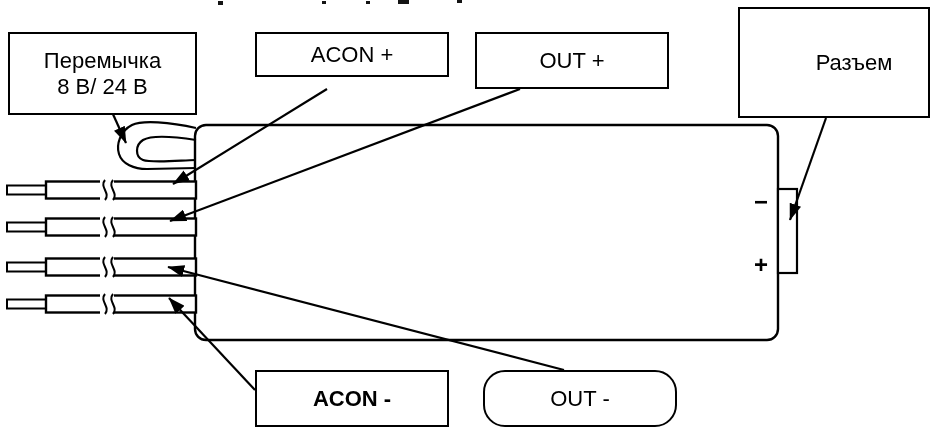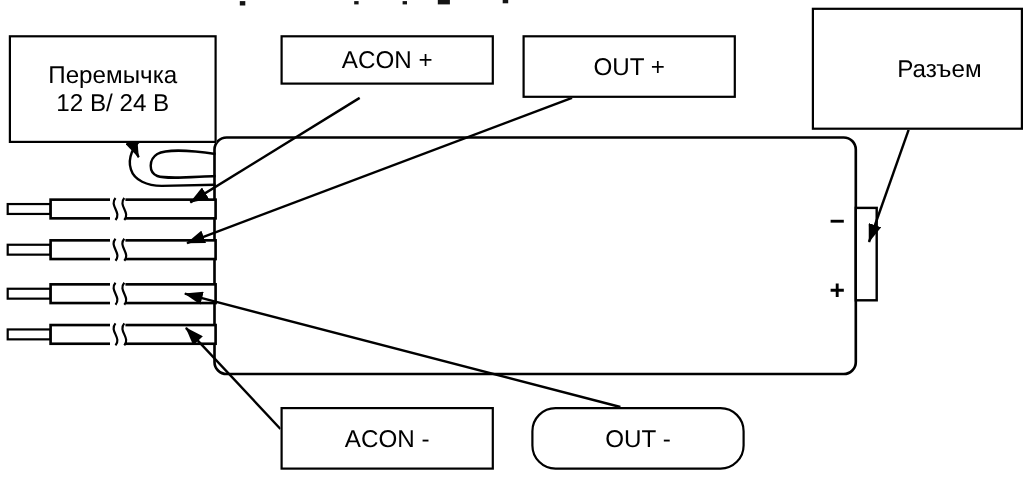--- a/index.html
+++ b/index.html
@@ -20,25 +20,25 @@
     background: #ffffff;
     display: flex;
     flex-direction: column;
     align-items: center;
     justify-content: center;
     text-align: center;
     font-size: 22px;
     line-height: 26px;
     white-space: nowrap;
   }
-  #box-jumper      { left: 8px;   top: 32px;  width: 189px; height: 98px;  }
+  #box-jumper      { left: 8px;   top: 32px;  width: 189px; height: 83px;  }
   #box-acon-plus   { left: 255px; top: 32px;  width: 194px; height: 45px;  }
   #box-out-plus    { left: 475px; top: 32px;  width: 194px; height: 57px; text-align: right;  }
   #box-ppk         { left: 738px; top: 7px;   width: 192px; height: 111px; padding-left: 40px; }
-  #box-acon-minus  { left: 255px; top: 370px; width: 194px; height: 57px;  }
+  #box-acon-minus  { left: 255px; top: 370px; width: 194px; height: 57px; font-weight: bold;  }
   #box-out-minus   { left: 483px; top: 370px; width: 194px; height: 57px; border-radius: 22px;  }
   .sign {
     position: absolute;
     width: 34px;
     height: 30px;
     display: flex;
     align-items: center;
     justify-content: center;
     font-size: 24px;
     font-weight: bold;
@@ -112,21 +112,21 @@
       <line x1="327" y1="89" x2="173" y2="184" marker-end="url(#ah)"></line>
       <line x1="520" y1="89" x2="170" y2="221" marker-end="url(#ah)"></line>
       <line x1="826" y1="118" x2="790" y2="220" marker-end="url(#ah)"></line>
       <line x1="564" y1="370" x2="168" y2="267" marker-end="url(#ah)"></line>
       <line x1="255" y1="390" x2="169" y2="298" marker-end="url(#ah)"></line>
     </g>
   </svg>
 
   <div class="lbox" id="box-jumper">
     <span>Перемычка</span>
-    <span>12 В/ 24 В</span>
+    <span>8 В/ 24 В</span>
   </div>
 
   <div class="lbox" id="box-acon-plus">
     <span>ACON +</span>
   </div>
 
   <div class="lbox" id="box-out-plus">
     <span>OUT +</span>
   </div>
 

